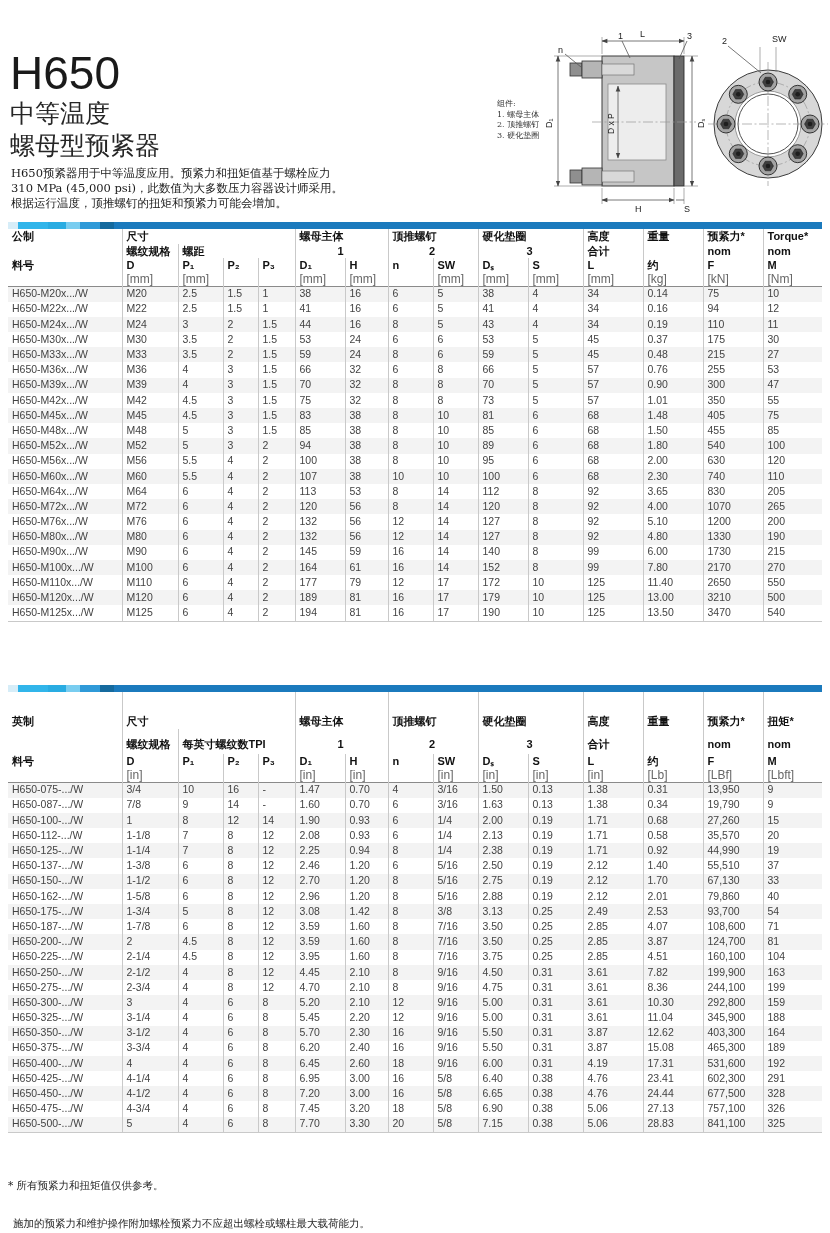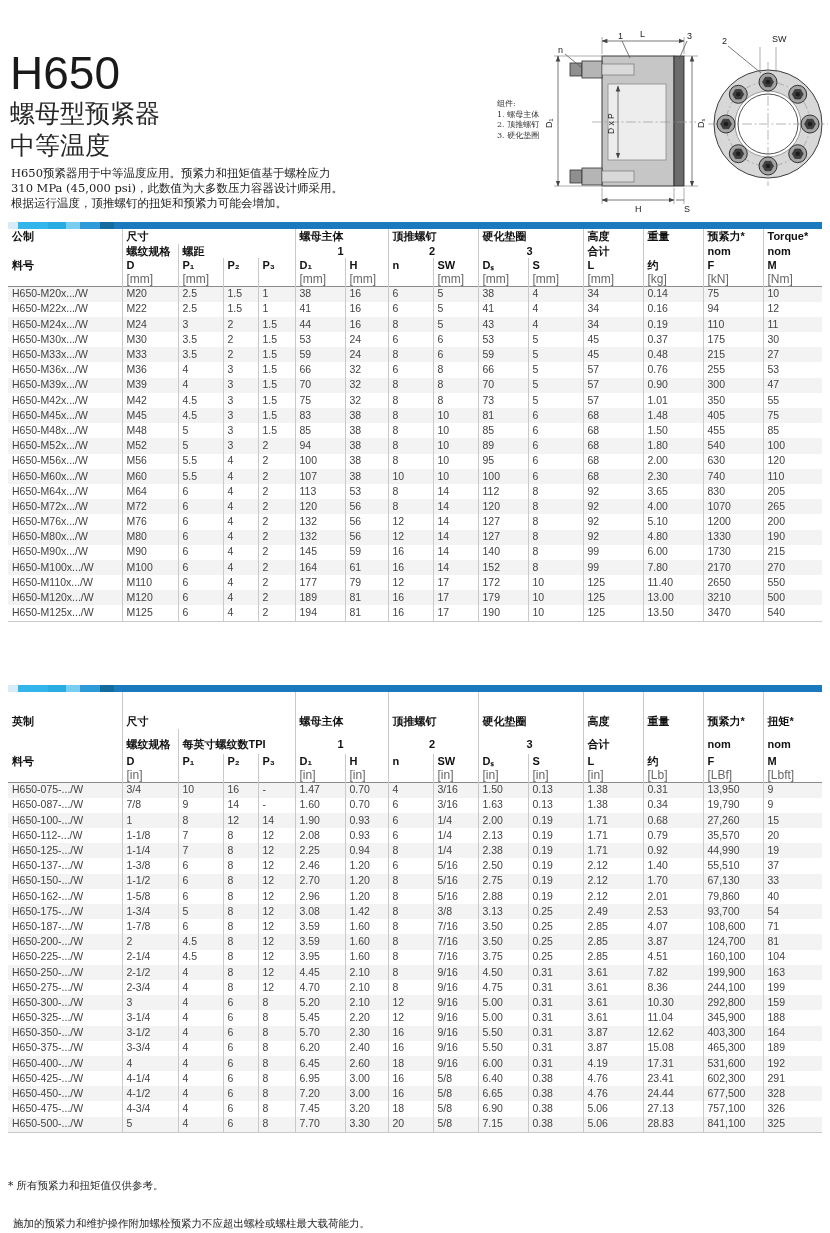--- a/index.html
+++ b/index.html
@@ -53,22 +53,22 @@
         font-size:10.5px;line-height:12.8px;color:#262626;white-space:pre}
   .foot .ind{padding-left:5px}
 </style>
 </head>
 <body>
 
 <div class="page">
 
   <div class="titleblock">
     <div class="t-product">H650</div>
+    <div class="t-sub">中等温度</div>
     <div class="t-sub">螺母型预紧器</div>
-    <div class="t-sub">中等温度</div>
   </div>
   <div class="intro">
     <div>H650预紧器用于中等温度应用。预紧力和扭矩值基于螺栓应力</div>
     <div>310 MPa (45,000 psi)，此数值为大多数压力容器设计师采用。</div>
     <div>根据运行温度，顶推螺钉的扭矩和预紧力可能会增加。</div>
   </div>
 
   <div class="legend">
     <div>组件:</div>
     <div>1. 螺母主体</div>
@@ -771,21 +771,21 @@
             <td>7</td>
             <td>8</td>
             <td>12</td>
             <td>2.08</td>
             <td>0.93</td>
             <td>6</td>
             <td>1/4</td>
             <td>2.13</td>
             <td>0.19</td>
             <td>1.71</td>
-            <td>0.79</td>
+            <td>0.58</td>
             <td>35,570</td>
             <td>20</td>
           </tr>
           <tr>
             <td>H650-125-.../W</td>
             <td>1-1/4</td>
             <td>7</td>
             <td>8</td>
             <td>12</td>
             <td>2.25</td>

